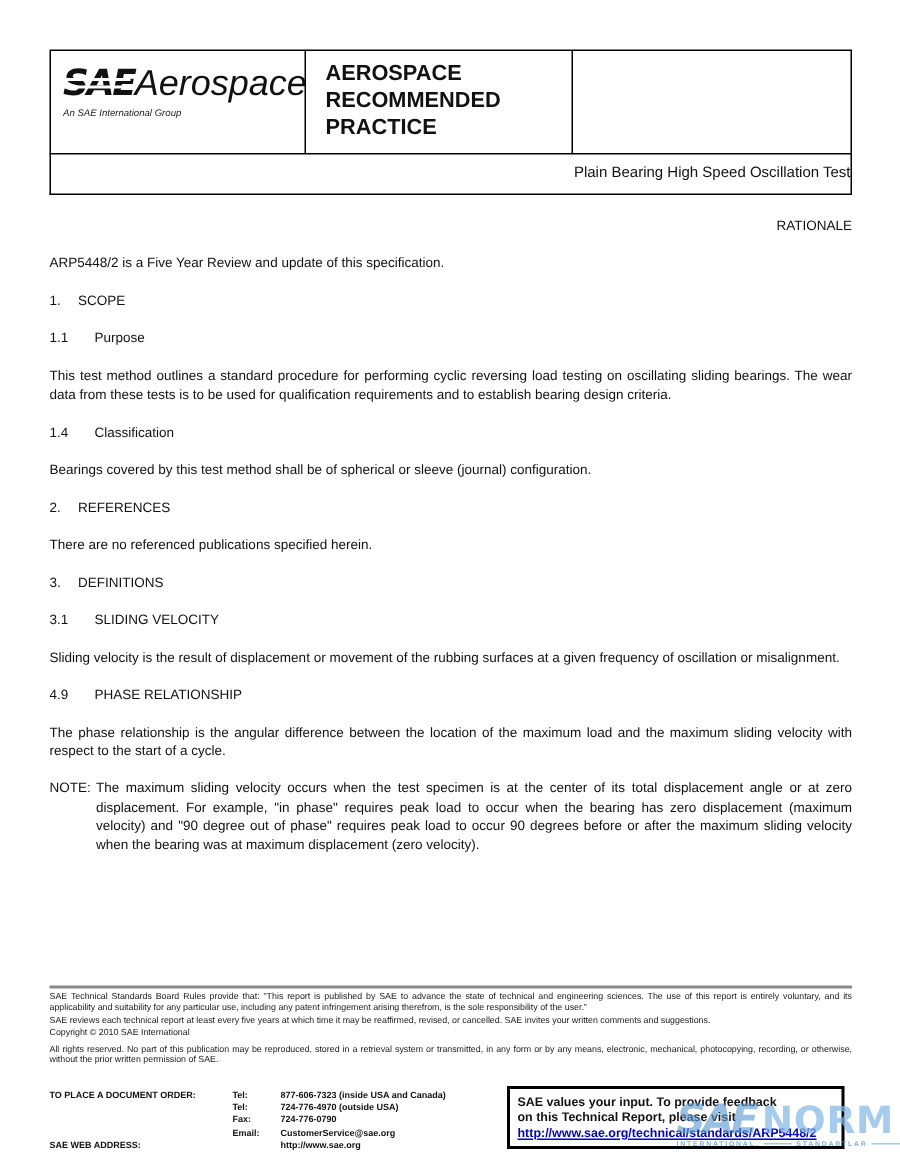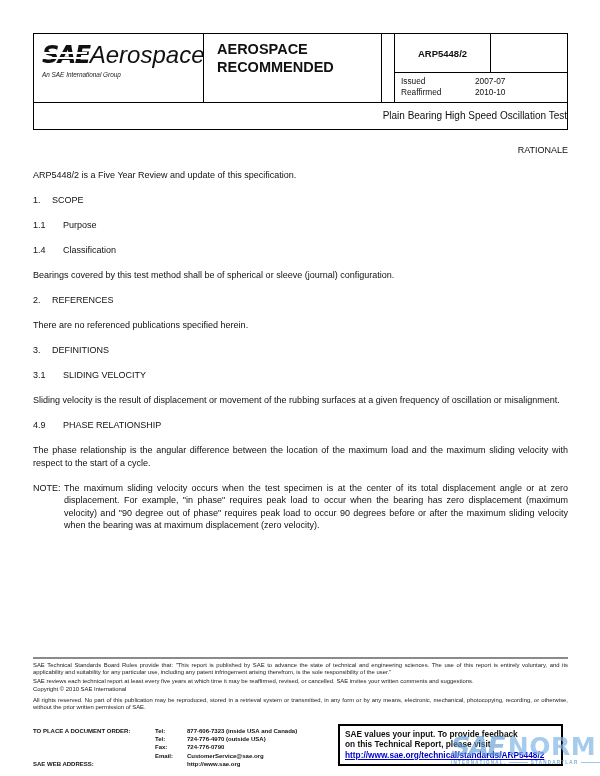--- a/index.html
+++ b/index.html
@@ -86,57 +86,41 @@
   <div class="hdr">
     <div class="hdr-logo">
       <div class="logo-line">
         <span class="sae-block">SAE</span><span class="aero">Aerospace</span>
       </div>
       <div class="logo-tag">An SAE International Group</div>
     </div>
     <div class="hdr-doctype">
       <div>AEROSPACE</div>
       <div>RECOMMENDED</div>
-    </div>
-    <div class="hdr-right">
-      <div class="hdr-right-inner">
-        <div class="docnum-row">
-          <div class="docnum-cell">ARP5448/2</div>
-          <div class="docnum-empty"></div>
-        </div>
-        <div class="dates">
-          <div class="date-row">
-            <span class="date-label">Issued</span>
-            <span>2007-07</span>
-          </div>
-          <div class="date-row">
-            <span class="date-label">Reaffirmed</span>
-            <span>2010-10</span>
-          </div>
-        </div>
-      </div>
+      <div>PRACTICE</div>
     </div>
   </div>
 
   <div class="titlebar">
     <span>Plain Bearing High Speed Oscillation Test</span>
   </div>
 
   <div class="doc-body">
     <div class="blk center">RATIONALE</div>
     <p class="blk just">ARP5448/2 is a Five Year Review and update of this specification.</p>
 
     <div class="blk heading">
       <span class="h-num-1">1.</span>
       <span>SCOPE</span>
     </div>
     <div class="blk heading">
       <span class="h-num-2">1.1</span>
       <span>Purpose</span>
     </div>
+    <p class="blk just">This test method outlines a standard procedure for performing cyclic reversing load testing on oscillating sliding bearings. The wear data from these tests is to be used for qualification requirements and to establish bearing design criteria.</p>
 
     <div class="blk heading">
       <span class="h-num-2">1.4</span>
       <span>Classification</span>
     </div>
     <p class="blk just">Bearings covered by this test method shall be of spherical or sleeve (journal) configuration.</p>
 
     <div class="blk heading">
       <span class="h-num-1">2.</span>
       <span>REFERENCES</span>

